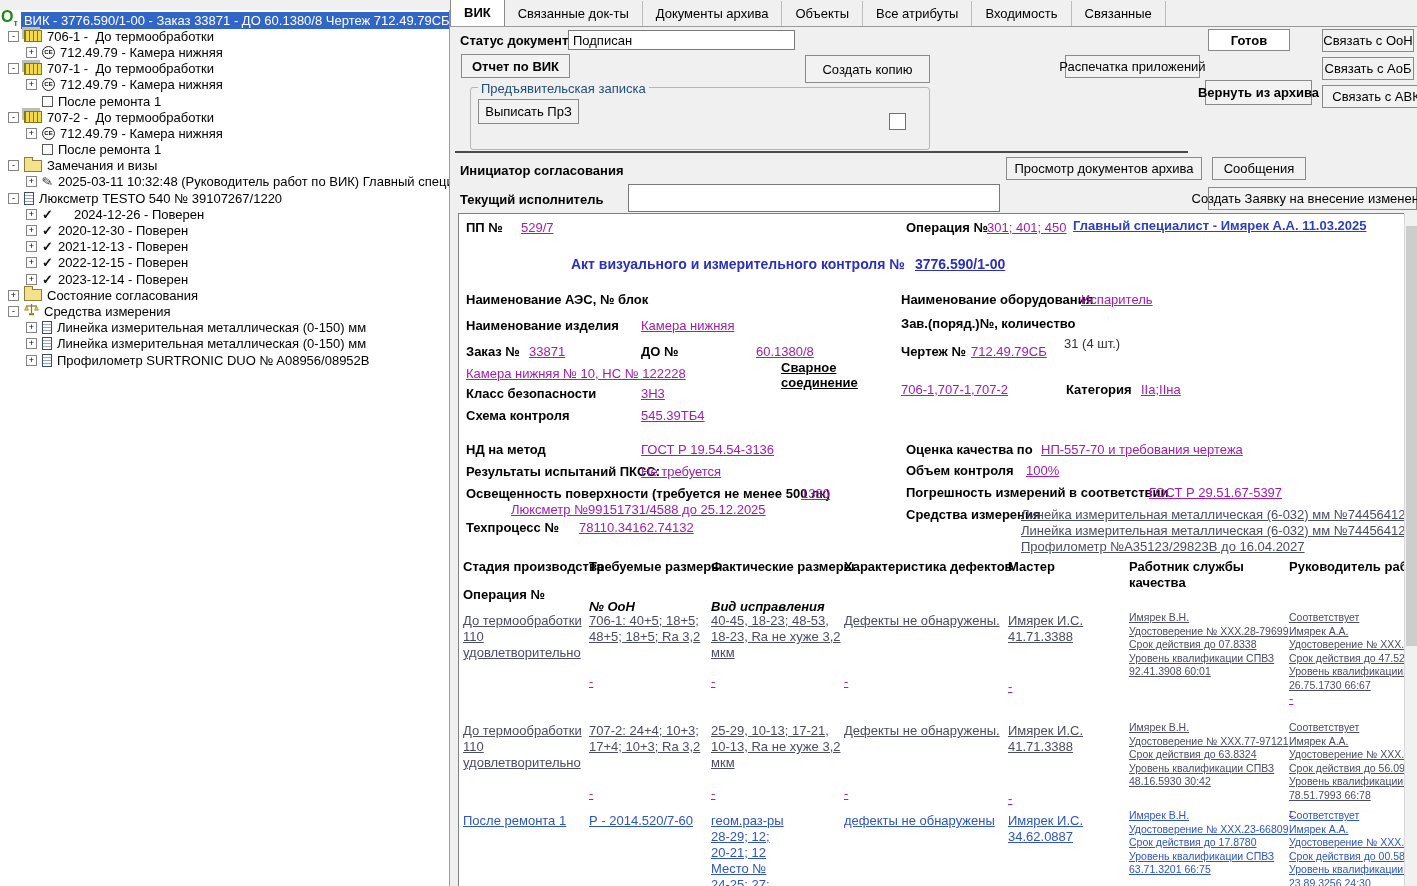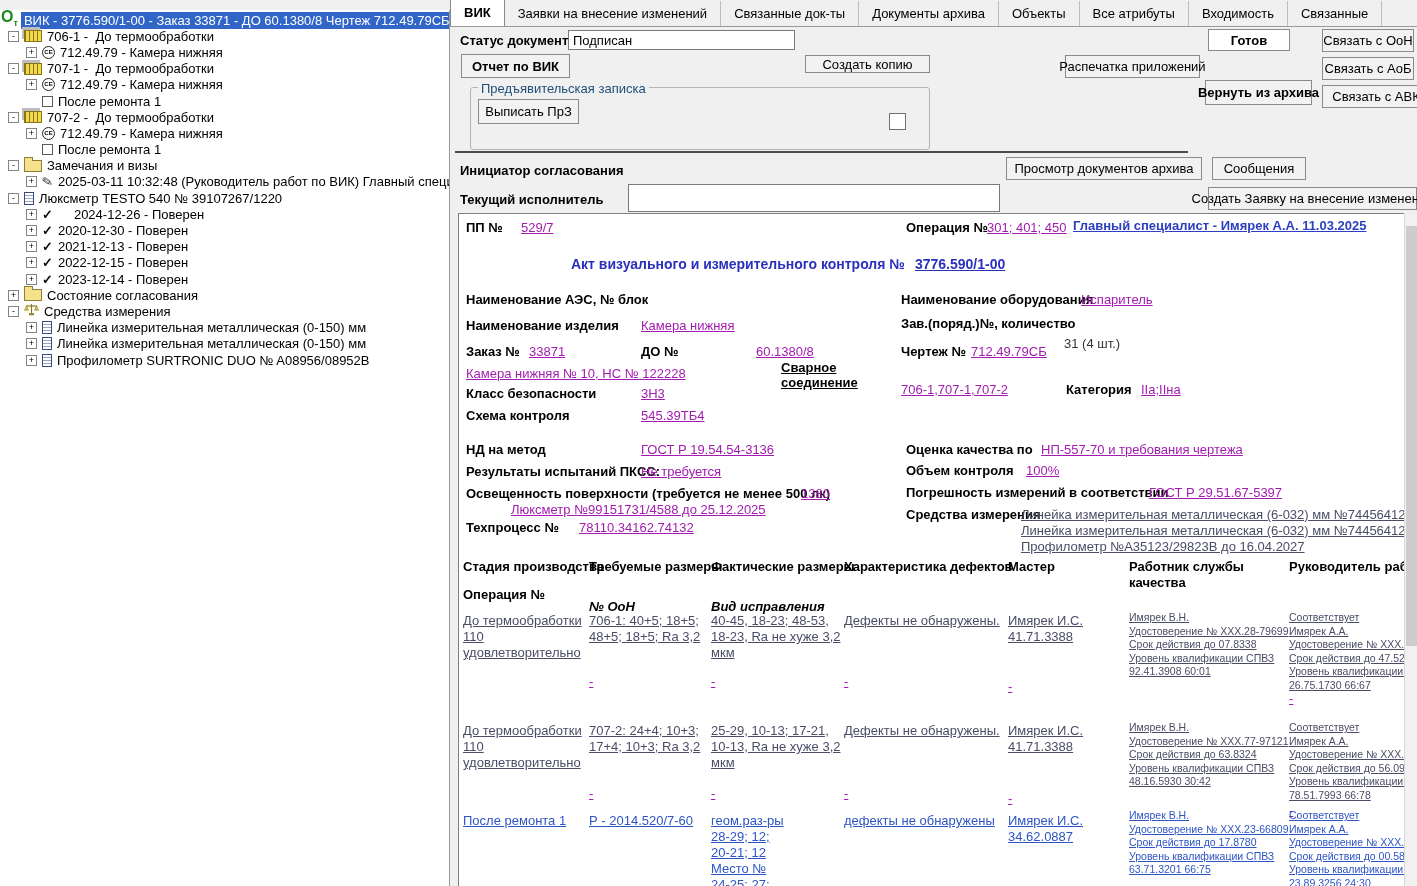--- a/index.html
+++ b/index.html
@@ -110,36 +110,35 @@
             <path d="M12.5 3l-2 4.2h4z" fill="#e8c54a" stroke="#8a7a1a" stroke-width=".6"></path>
             <rect x="5" y="10.2" width="5" height="2" fill="#8a7a1a"></rect>
           </svg></span><span class="tlabel">Средства измерения</span></div>
     <div class="trow l2"><span class="exp">+</span><span class="ti device"></span><span class="tlabel">Линейка измерительная металлическая (0-150) мм</span></div>
     <div class="trow l2"><span class="exp">+</span><span class="ti device"></span><span class="tlabel">Линейка измерительная металлическая (0-150) мм</span></div>
     <div class="trow l2"><span class="exp">+</span><span class="ti device"></span><span class="tlabel">Профилометр SURTRONIC DUO № A08956/08952В</span></div>
   </div>
 
   <div class="tabs">
     <span class="tab active">ВИК</span>
-    <span class="tab">Заявки на внесение изменений</span>
     <span class="tab">Связанные док-ты</span>
     <span class="tab">Документы архива</span>
     <span class="tab">Объекты</span>
     <span class="tab">Все атрибуты</span>
     <span class="tab">Входимость</span>
     <span class="tab">Связанные</span>
   </div>
 
   <span class="lbl" style="left:460px;top:33px">Статус документа</span>
   <div class="inp" style="left:568px;top:30px;width:227px;height:20px">Подписан</div>
   <div class="btn b" style="left:1208px;top:29px;width:82px;height:22px;background:#fff">Готов</div>
   <div class="btn" style="left:1322px;top:29px;width:92px;height:23px">Связать с ОоН</div>
 
   <div class="btn b" style="left:461px;top:54px;width:109px;height:24px">Отчет по ВИК</div>
-  <div class="btn" style="left:805px;top:55px;width:125px;height:18px">Создать копию</div>
+  <div class="btn" style="left:805px;top:55px;width:125px;height:28px">Создать копию</div>
   <div class="btn" style="left:1065px;top:55px;width:135px;height:23px">Распечатка приложений</div>
   <div class="btn" style="left:1322px;top:57px;width:92px;height:23px">Связать с АоБ</div>
   <div class="btn b" style="left:1205px;top:80px;width:107px;height:25px">Вернуть из архива</div>
   <div class="btn" style="left:1322px;top:85px;width:108px;height:23px">Связать с АВК</div>
 
   <div class="grp"></div>
   <span class="grplbl">Предъявительская записка</span>
   <div class="btn" style="left:478px;top:99px;width:101px;height:25px">Выписать ПрЗ</div>
   <div class="cb"></div>
 

